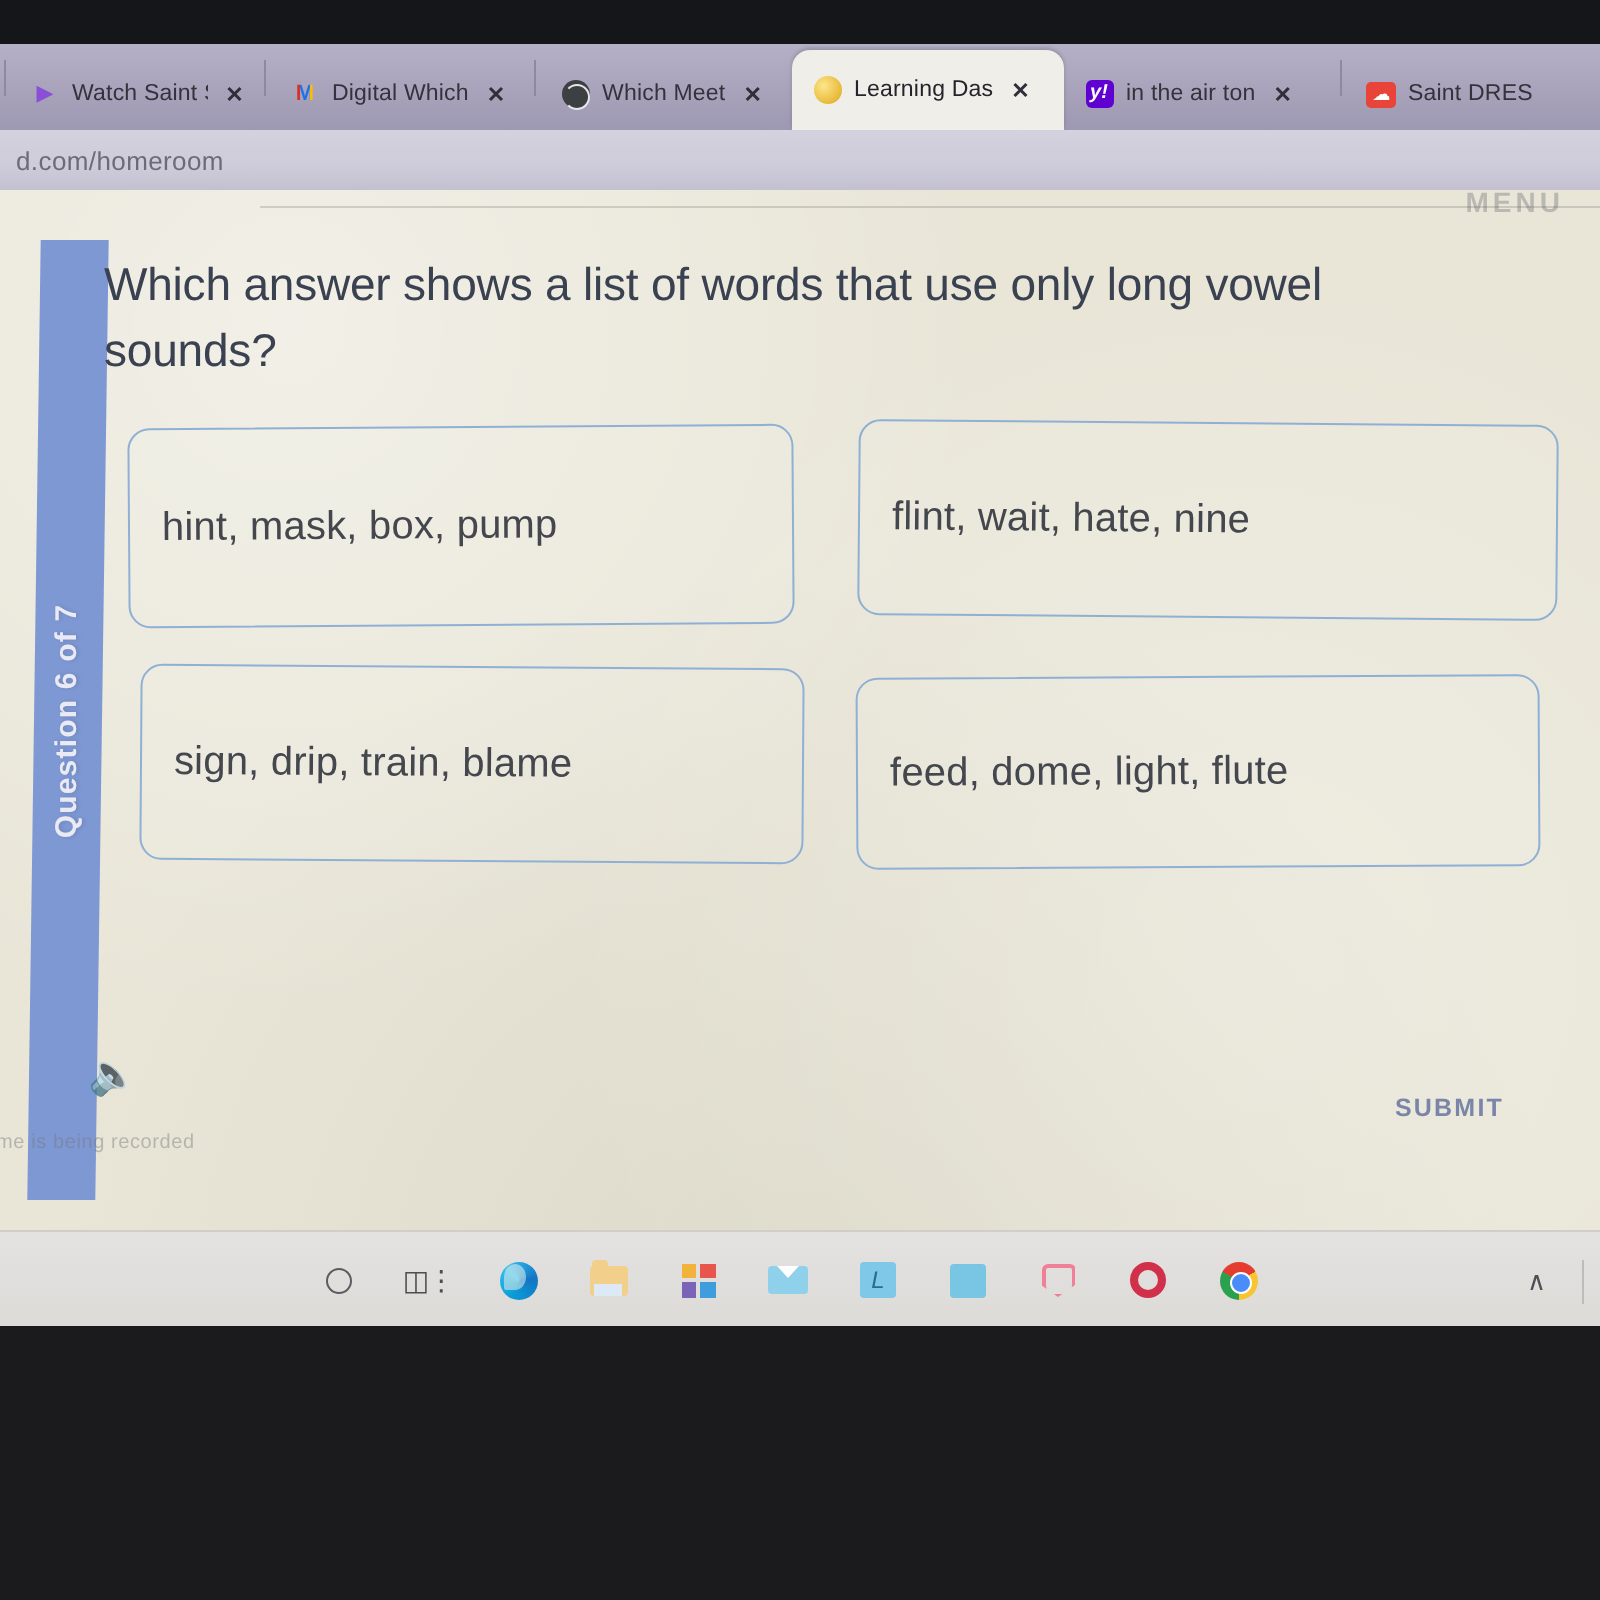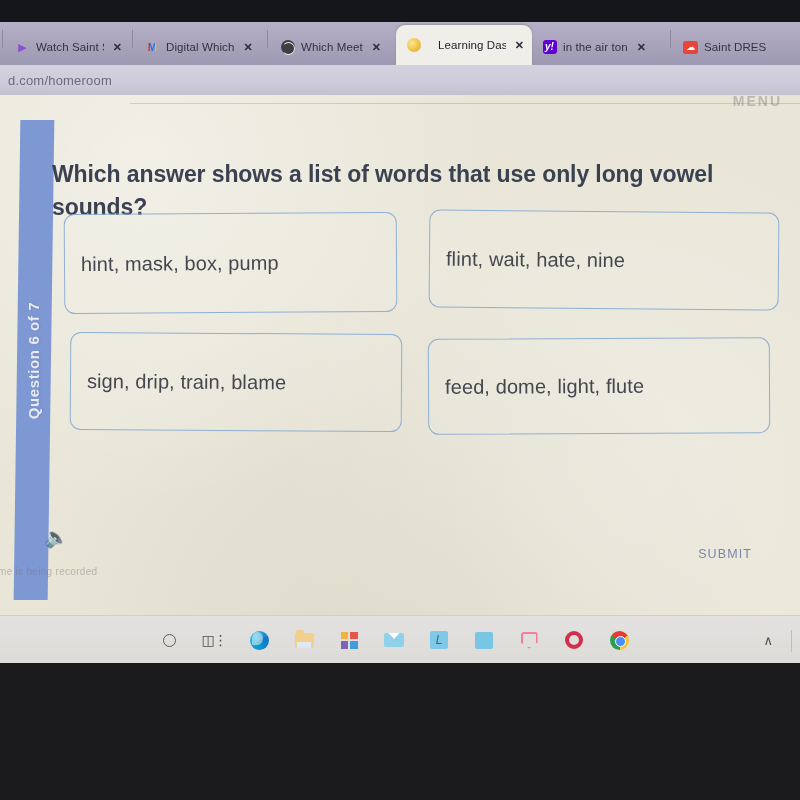--- a/index.html
+++ b/index.html
@@ -38,21 +38,21 @@
   }
   .tab .favicon {
     width:15px; height:15px; flex:0 0 15px;
     display:flex; align-items:center; justify-content:center;
     font-size:11px; line-height:1;
   }
   .tab .tlabel {
     max-width:86px; overflow:hidden; text-overflow:clip;
     font-size:11.5px; color:#33333c;
   }
-  .tab.active .tlabel { color:#24242c;margin-left:11px; }
+  .tab.active .tlabel { color:#24242c; }
   .tab .xbtn {
     font-size:11px; font-weight:bold; color:#2f2f38; margin-left:3px;
   }
   .tabsep {
     width:1px; height:18px; background:#8d88a3; align-self:center;
     margin:0 2px 9px 2px;
   }
 
   
   .fi-twitch { color:#8a4fd6; font-size:13px; }
@@ -116,22 +116,22 @@
   }
   .rail-label span {
     transform:rotate(-90deg); white-space:nowrap;
     color:#e9eaf3; font-size:15px; font-weight:bold; letter-spacing:.6px;
     text-shadow:0 1px 2px rgba(0,0,0,.12);
   }
 
   
   .question {
     position:absolute; left:52px; top:31px; width:690px;
-    font-size:23px; font-weight:bold; line-height:1.45;
-    color:#3a4150; letter-spacing:-.1px;margin-top:32px;
+    font-size:23px; font-weight:normal; line-height:1.45;
+    color:#3a4150; letter-spacing:-.1px;
   }
 
   
   .answers {
     position:absolute; left:64px; top:118px; width:724px; height:335px;
   }
   .choice {
     position:absolute;
     border:1.6px solid #8fb0d4;
     border-radius:11px;
@@ -149,21 +149,21 @@
   .speaker {
     position:absolute; left:44px; top:430px;
     color:#9aa3b5; font-size:20px; opacity:.75;
   }
   .rec-note {
     position:absolute; left:-2px; top:471px;
     font-size:10px; color:rgba(120,120,125,.45); letter-spacing:.3px;
   }
   .submit {
     position:absolute; right:48px; top:452px;
-    font-size:12.5px; font-weight:normal; letter-spacing:1.1px;
+    font-size:12.5px; font-weight:bold; letter-spacing:1.1px;
     color:#7b85a8;
   }
 
   
   .cursor {
     position:absolute; left:232px; top:563px; width:16px; height:20px;
   }
   .cursor svg { display:block; }
   .spinner {
     position:absolute; left:240px; top:561px;

